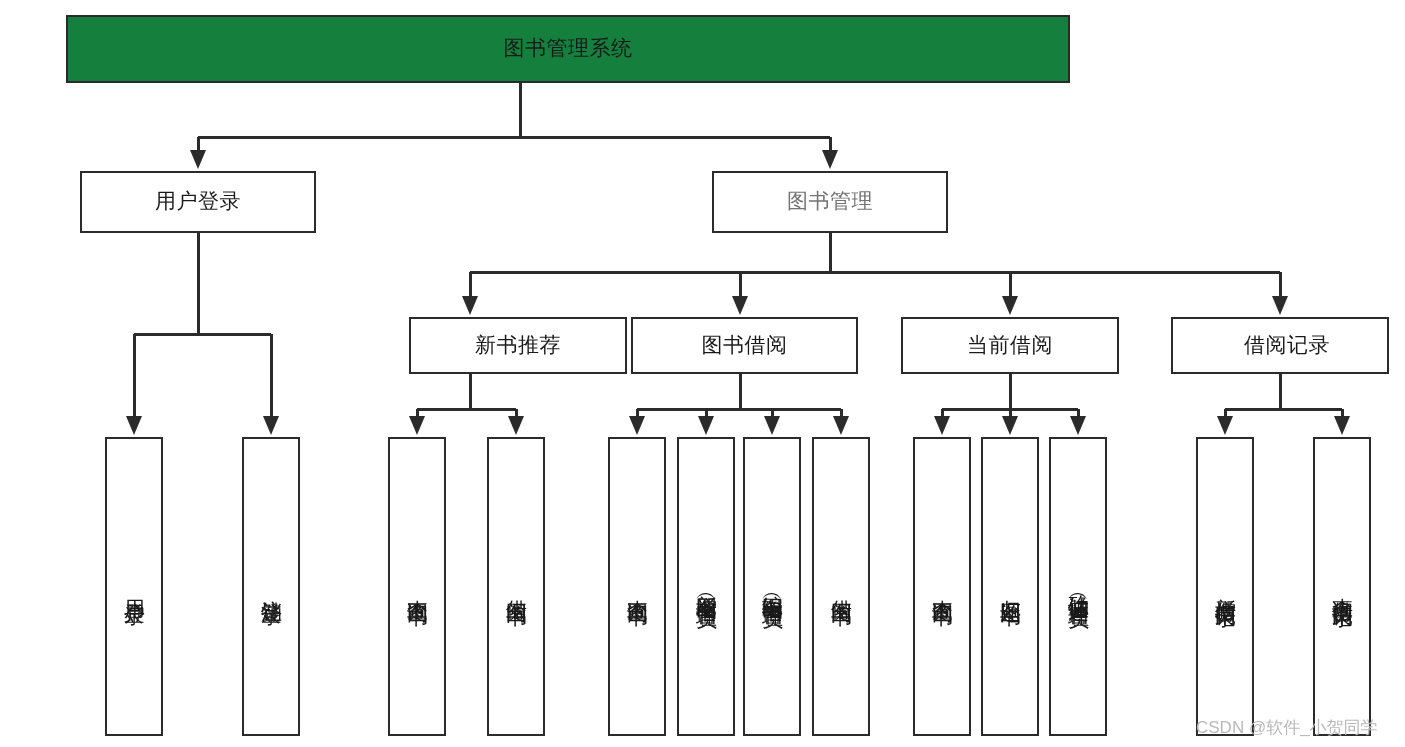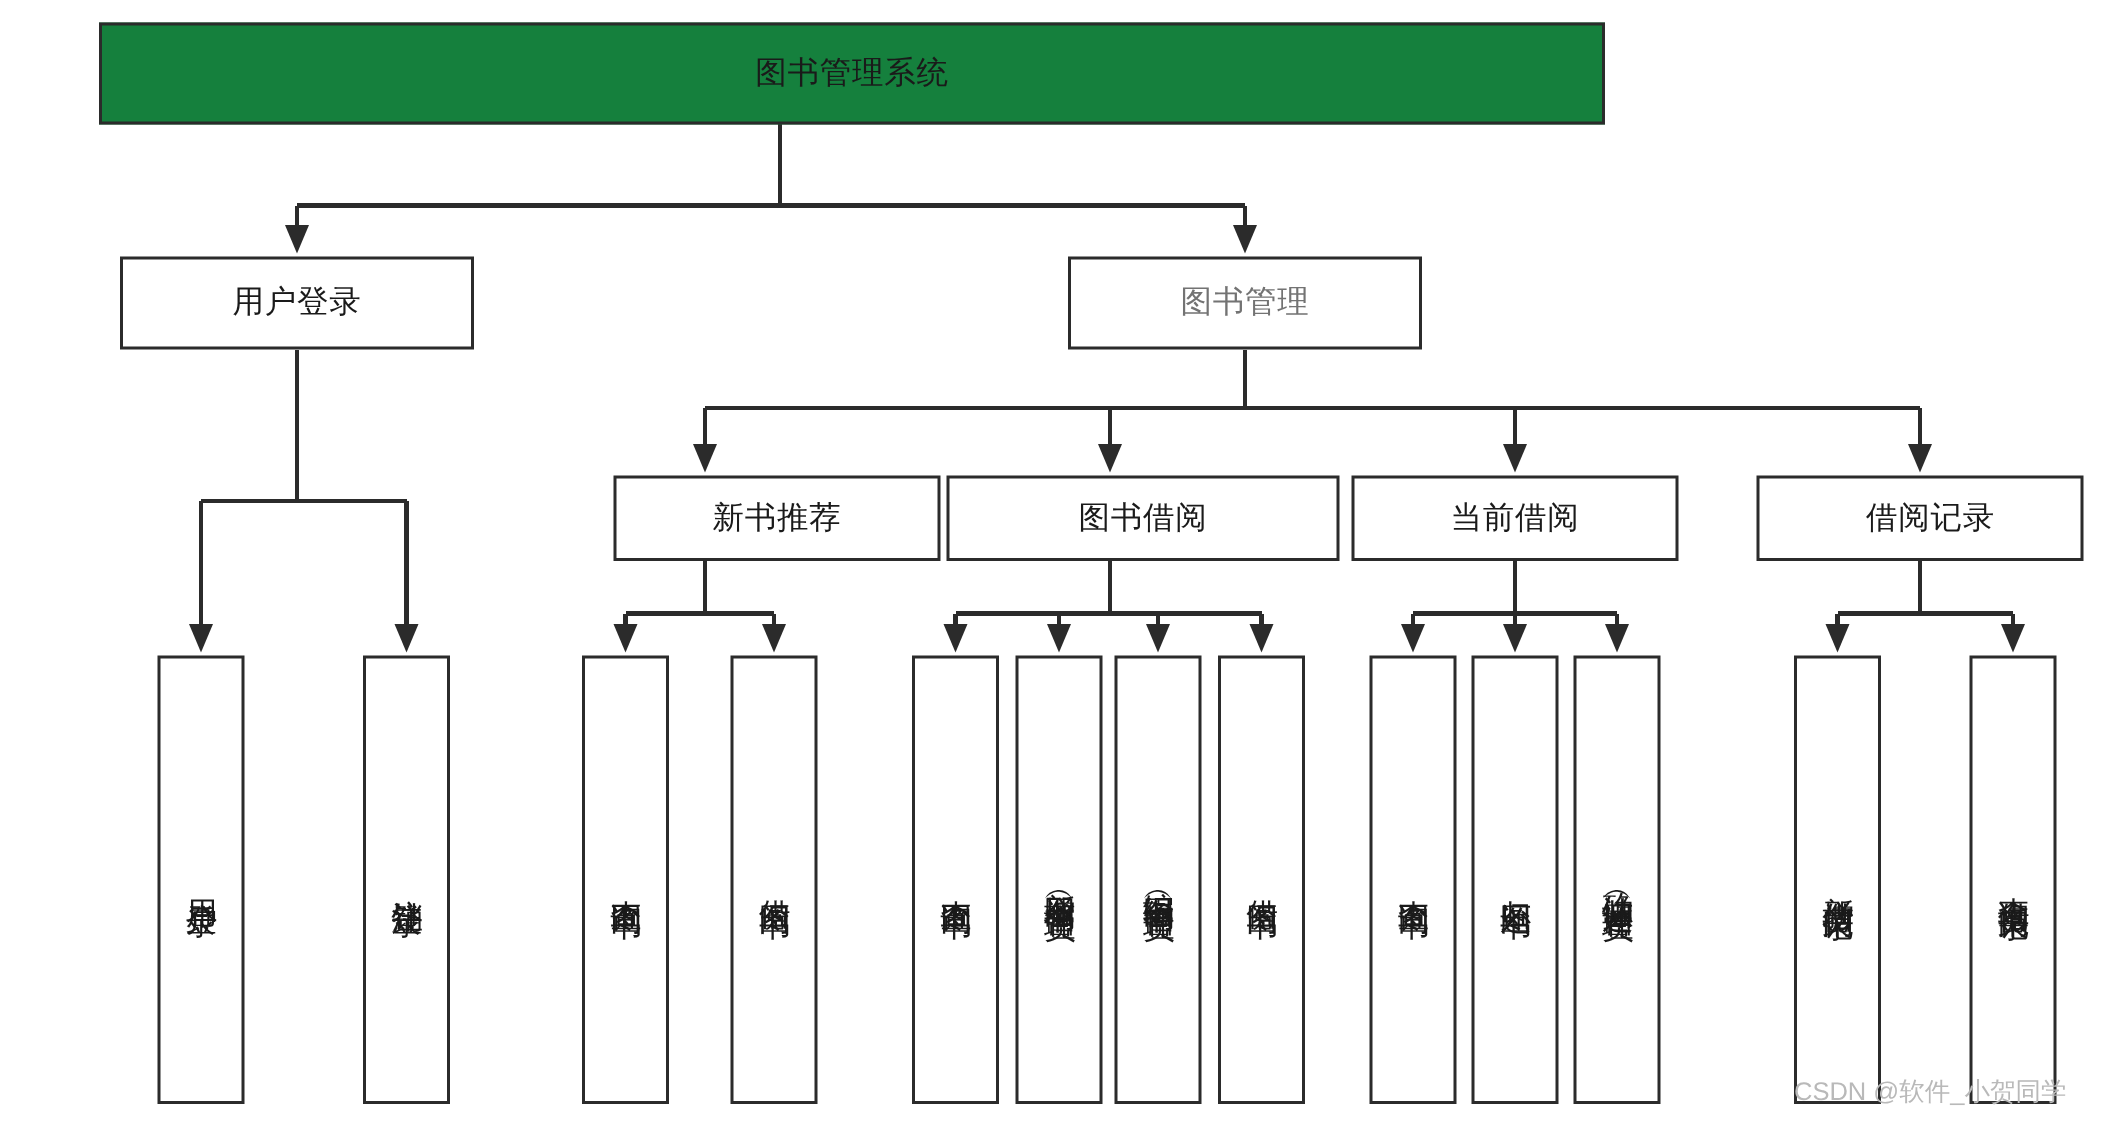--- a/index.html
+++ b/index.html
@@ -129,21 +129,21 @@
       </div>
       <div class="node-box node-h" style="left: 80px; top: 171px; width: 236px; height: 62px; border-color: rgb(43, 43, 43); background: rgb(255, 255, 255);">
         <span class="node-label" style="color: rgb(26, 26, 26);">用户登录</span>
       </div>
       <div class="node-box node-h" style="left: 712px; top: 171px; width: 236px; height: 62px; border-color: rgb(43, 43, 43); background: rgb(255, 255, 255);">
         <span class="node-label" style="color: #737373;">图书管理</span>
       </div>
       <div class="node-box node-h" style="left: 361px; top: 317px; width: 218px; height: 57px; border-color: rgb(43, 43, 43); background: rgb(255, 255, 255); margin-left: 48px;">
         <span class="node-label" style="color: rgb(26, 26, 26);">新书推荐</span>
       </div>
-      <div class="node-box node-h" style="left: 631px; top: 317px; width: 262px; height: 57px; border-color: rgb(43, 43, 43); background: rgb(255, 255, 255);">
+      <div class="node-box node-h" style="left: 631px; top: 317px; width: 227px; height: 57px; border-color: rgb(43, 43, 43); background: rgb(255, 255, 255);">
         <span class="node-label" style="color: rgb(26, 26, 26);">图书借阅</span>
       </div>
       <div class="node-box node-h" style="left: 901px; top: 317px; width: 218px; height: 57px; border-color: rgb(43, 43, 43); background: rgb(255, 255, 255);">
         <span class="node-label" style="color: rgb(26, 26, 26);">当前借阅</span>
       </div>
       <div class="node-box node-h" style="left: 1171px; top: 317px; width: 218px; height: 57px; border-color: rgb(43, 43, 43); background: rgb(255, 255, 255); padding-left: 14px;">
         <span class="node-label" style="color: rgb(26, 26, 26);">借阅记录</span>
       </div>
       <div class="node-box node-v" style="left: 105px; top: 437px; width: 58px; height: 299px; border-color: rgb(43, 43, 43); background: rgb(255, 255, 255);">
         <span class="node-label" style="color: rgb(26, 26, 26);">用户登录</span>

